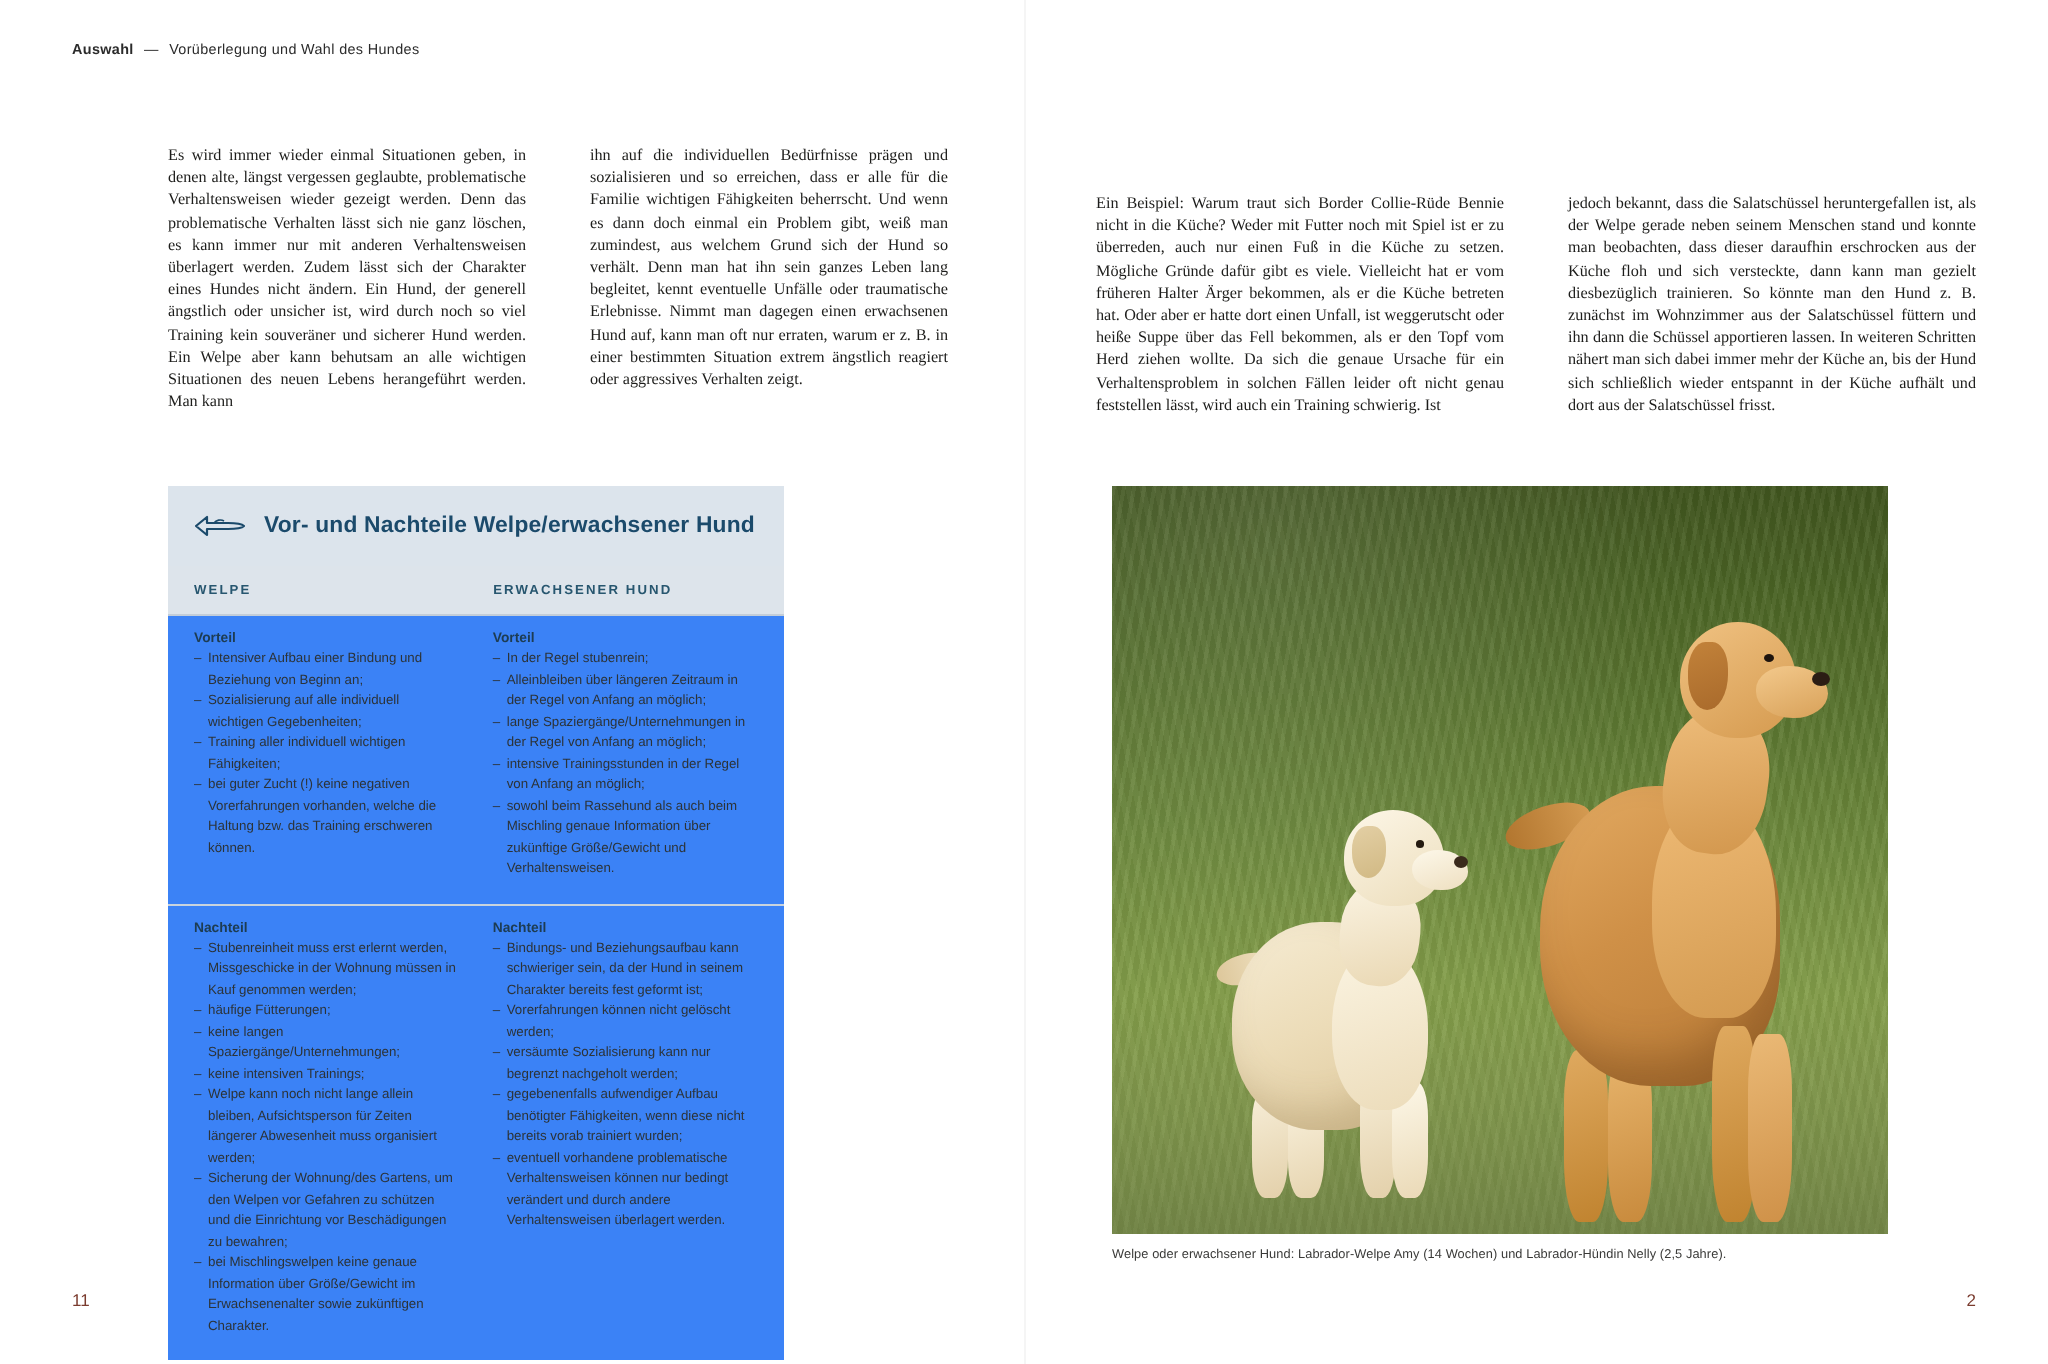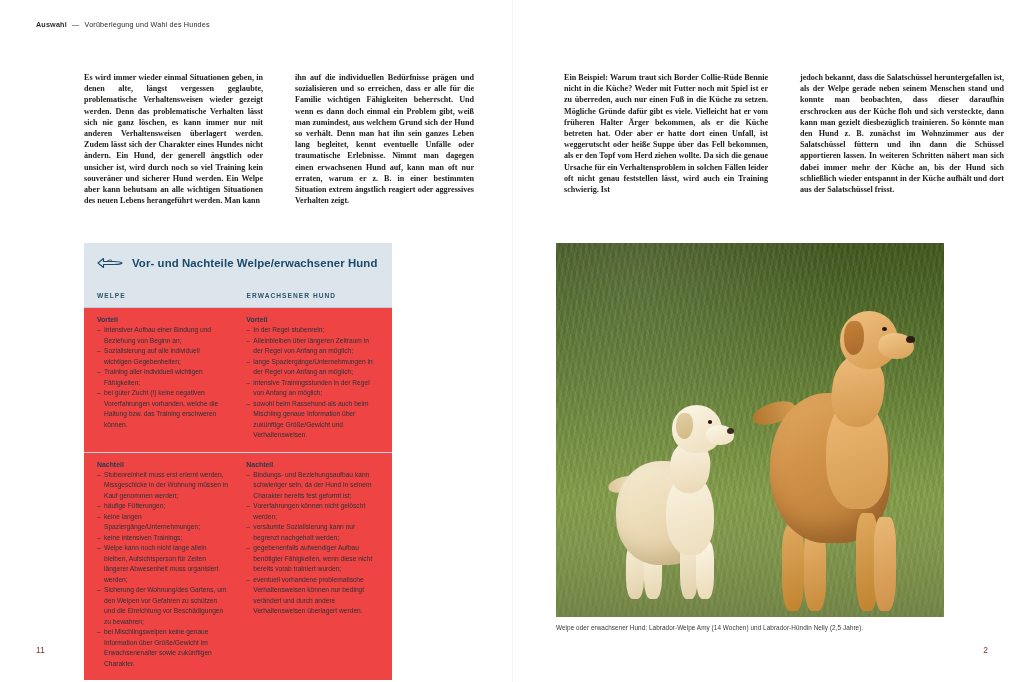--- a/index.html
+++ b/index.html
@@ -61,43 +61,42 @@
   }
   .folio-left { left: 36px; }
   .folio-right { right: 36px; }
 
   
   .cols {
     position: absolute;
     top: 72px;
     display: flex;
     gap: 32px;
-    font-weight: bold;
   }
   .cols-left { left: 84px; width: 390px; }
-  .cols-right { left: 52px; width: 440px; }
+  .cols-right { left: 36px; width: 440px; margin-top: 24px; }
 
   .col {
     font-family: "Liberation Serif", serif;
     font-size: 8.1px;
     line-height: 1.385;
     text-align: justify;
     hyphens: auto;
     color: #1d1d1b;
   }
   .cols-left .col { width: 187px; }
   .cols-right .col { width: 212px; }
 
   
   .table-block {
     position: absolute;
     left: 84px;
     top: 243px;
     width: 308px;
-    background: #ef4444;
+    background: #3b82f6;
   }
   .table-head {
     height: 40px;
     background: #dce4ec;
     display: flex;
     align-items: center;
     padding-left: 13px;
   }
   .flag-icon {
     width: 26px; height: 14px;

